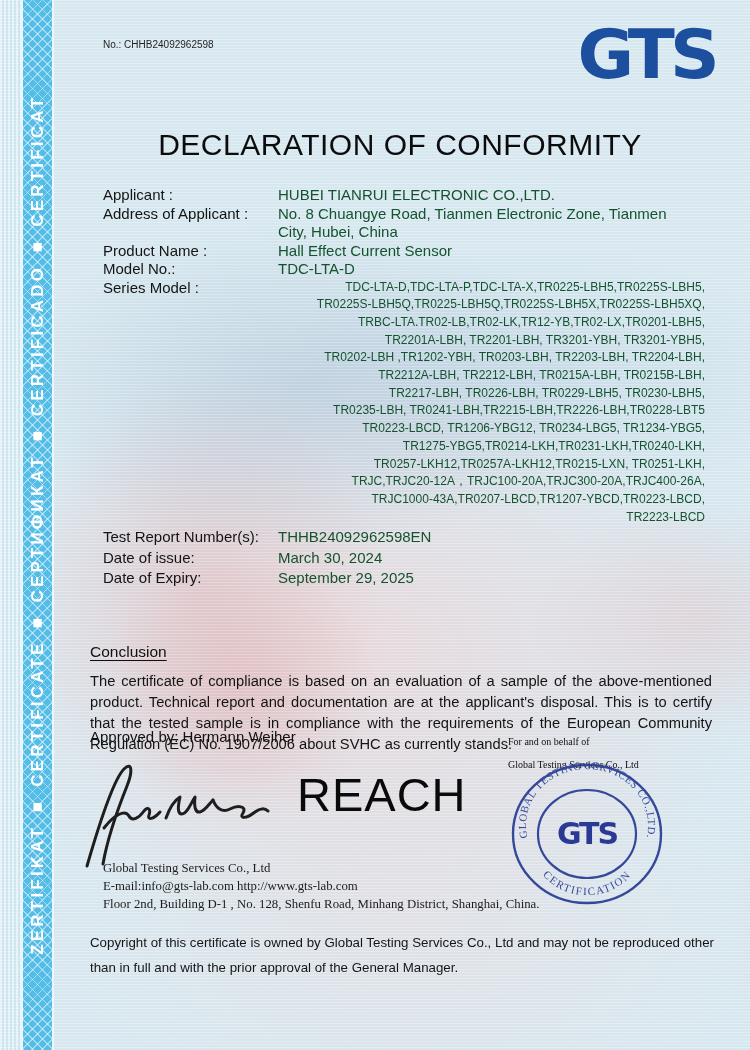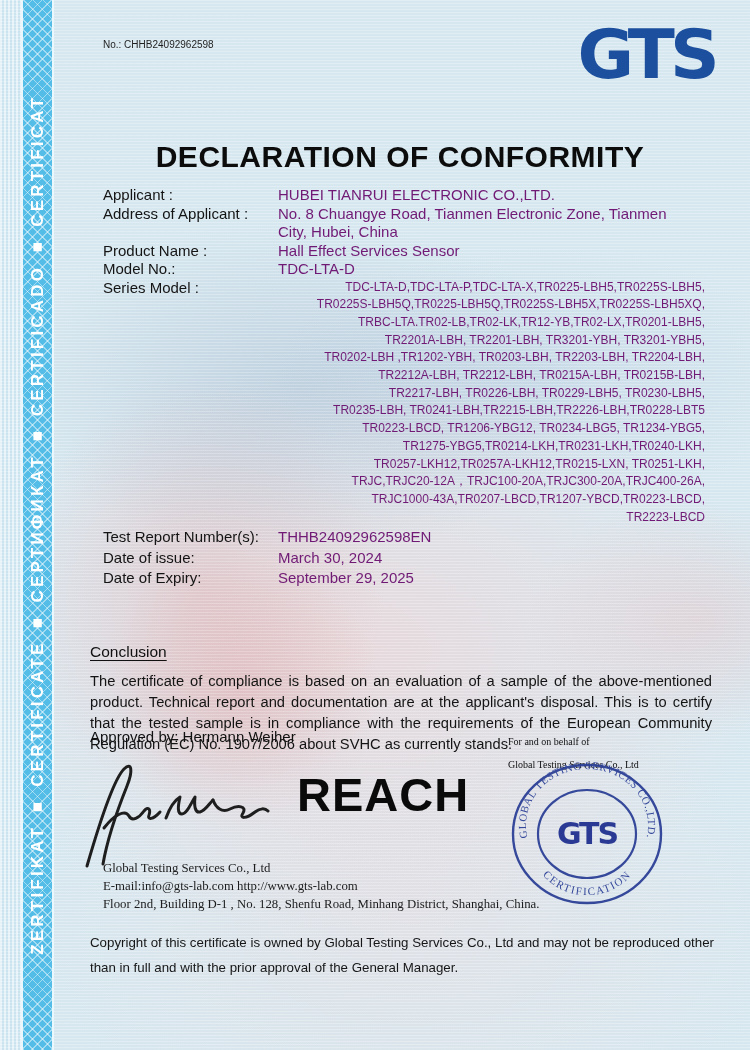--- a/index.html
+++ b/index.html
@@ -47,47 +47,47 @@
     white-space:nowrap;text-align:center;
   }
   .content{position:absolute;inset:0;z-index:5;}
   .cert-no{position:absolute;left:103px;top:39px;font-size:10px;color:#1f1f1f;}
   .gts-logo{
     position:absolute;right:14px;top:14px;width:180px;text-align:center;
     font-family:"DejaVu Sans",sans-serif;font-weight:bold;font-size:69px;line-height:80px;
     color:#1c4f9d;letter-spacing:-5px;transform:scaleY(0.98);
   }
   .title{
-    position:absolute;left:95px;right:45px;top:124px;margin:16px;text-align:center;
-    font-size:30px;font-weight:bold;letter-spacing:0.5px;color:#0c0c0c;
+    position:absolute;left:95px;right:45px;top:124px;margin:4px;text-align:center;
+    font-size:30px;font-weight:normal;letter-spacing:0.5px;color:#0c0c0c;
   }
   .info{
     position:absolute;left:103px;top:186px;width:602px;
     display:grid;grid-template-columns:175px 427px;column-gap:0;
     font-size:15px;line-height:18.5px;
   }
   .info .lbl{color:#141414;}
-  .info .val{color:#701a75;}
+  .info .val{color:#14532d;}
   .info .val.addr{max-width:402px;}
   .series-lines{font-size:12px;line-height:17.7px;text-align:right;}
   .row-pad{margin-top:2px;}
   .conclusion{position:absolute;left:90px;top:599px;width:622px;}
   .conclusion-head{font-size:15.5px;text-decoration:underline;text-underline-offset:3px;color:#111;margin-top:44px;}
   .conclusion-text{
     margin:10px 0 0 0;font-size:14.7px;line-height:21px;text-align:justify;color:#141414;
   }
   .approved{position:absolute;left:90px;top:728px;font-size:15px;color:#111;}
   .behalf{
     position:absolute;left:508px;top:730px;
     font-family:"Liberation Serif",serif;font-size:10px;line-height:23px;color:#101010;
   }
   .signature{position:absolute;left:80px;top:756px;z-index:6;}
   .reach{
     position:absolute;left:297px;top:767px;width:170px;
-    font-size:47px;font-weight:bold;letter-spacing:1px;color:#0a0a0a;
+    font-size:47px;font-weight:normal;letter-spacing:1px;color:#0a0a0a;
     font-family:"Liberation Sans",sans-serif;
   }
   .stamp{position:absolute;left:510px;top:762px;z-index:7;opacity:0.94;}
   .footer-block{
     position:absolute;left:103px;top:859px;
     font-family:"Liberation Serif",serif;font-size:12.8px;line-height:18px;color:#1c1c1c;
   }
   .copyright{
     position:absolute;left:90px;top:930px;width:624px;
     font-size:13.3px;line-height:25px;text-align:justify;color:#161616;
@@ -112,21 +112,21 @@
     <h1 class="title">DECLARATION OF CONFORMITY</h1>
 
     <div class="info">
       <div class="lbl">Applicant :</div>
       <div class="val">HUBEI TIANRUI ELECTRONIC CO.,LTD.</div>
 
       <div class="lbl">Address of Applicant :</div>
       <div class="val addr">No. 8 Chuangye Road, Tianmen Electronic Zone, Tianmen City, Hubei, China</div>
 
       <div class="lbl">Product Name :</div>
-      <div class="val">Hall Effect Services Sensor</div>
+      <div class="val">Hall Effect Current Sensor</div>
 
       <div class="lbl">Model No.:</div>
       <div class="val">TDC-LTA-D</div>
 
       <div class="lbl">Series Model :</div>
       <div class="val series-lines">
         <div>TDC-LTA-D,TDC-LTA-P,TDC-LTA-X,TR0225-LBH5,TR0225S-LBH5,</div>
         <div>TR0225S-LBH5Q,TR0225-LBH5Q,TR0225S-LBH5X,TR0225S-LBH5XQ,</div>
         <div>TRBC-LTA.TR02-LB,TR02-LK,TR12-YB,TR02-LX,TR0201-LBH5,</div>
         <div>TR2201A-LBH, TR2201-LBH, TR3201-YBH, TR3201-YBH5,</div>

